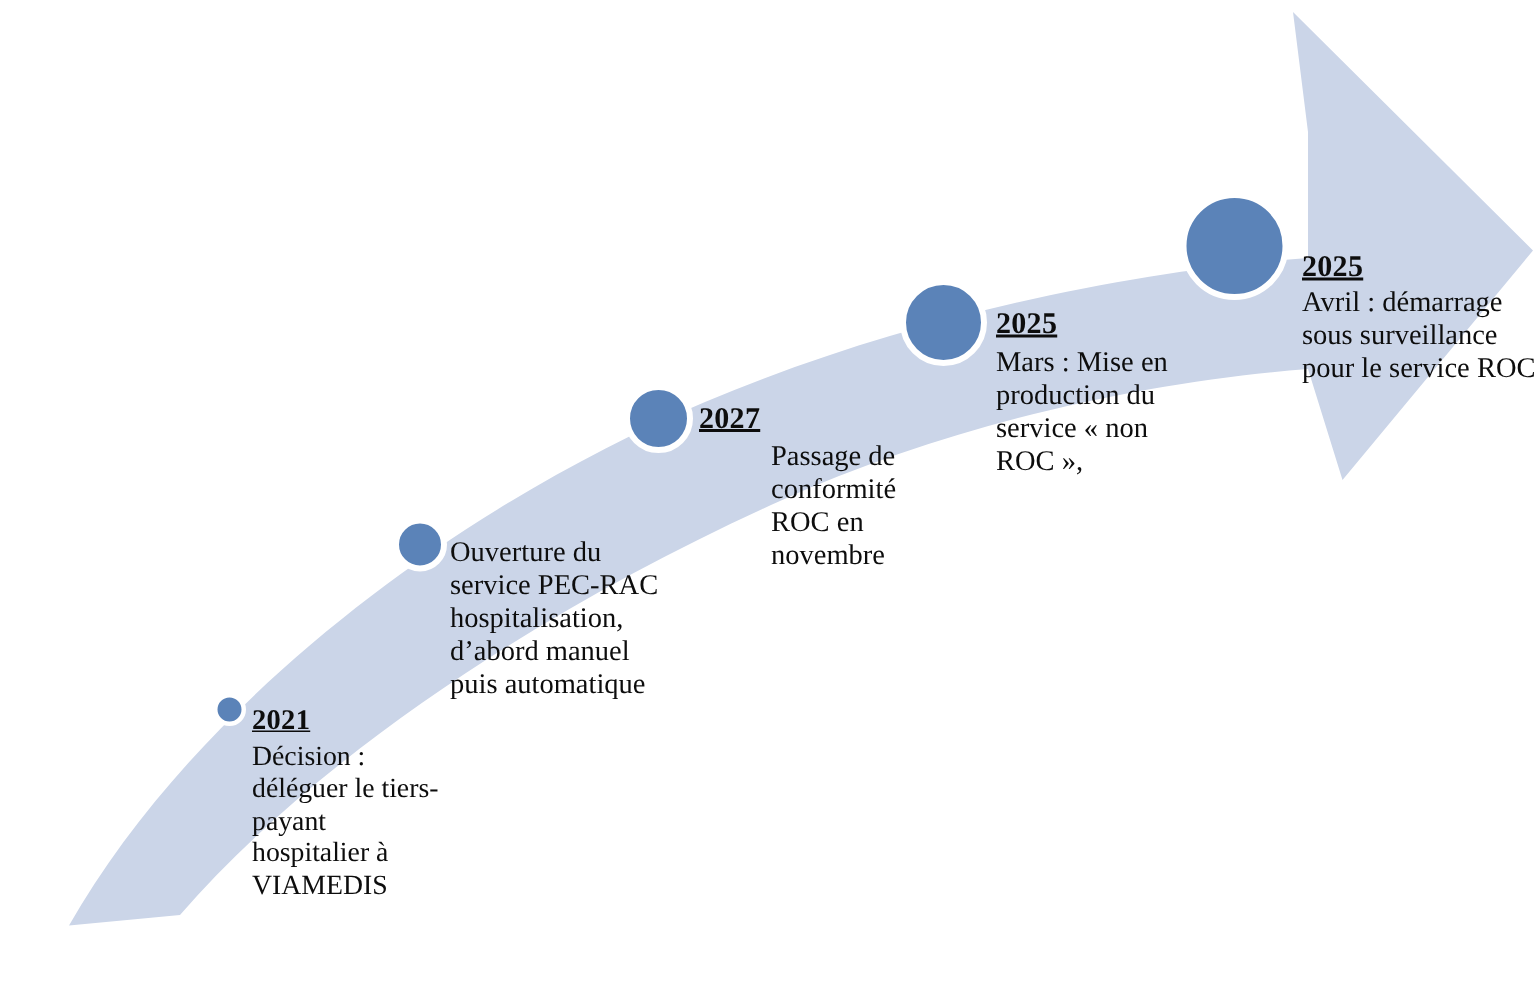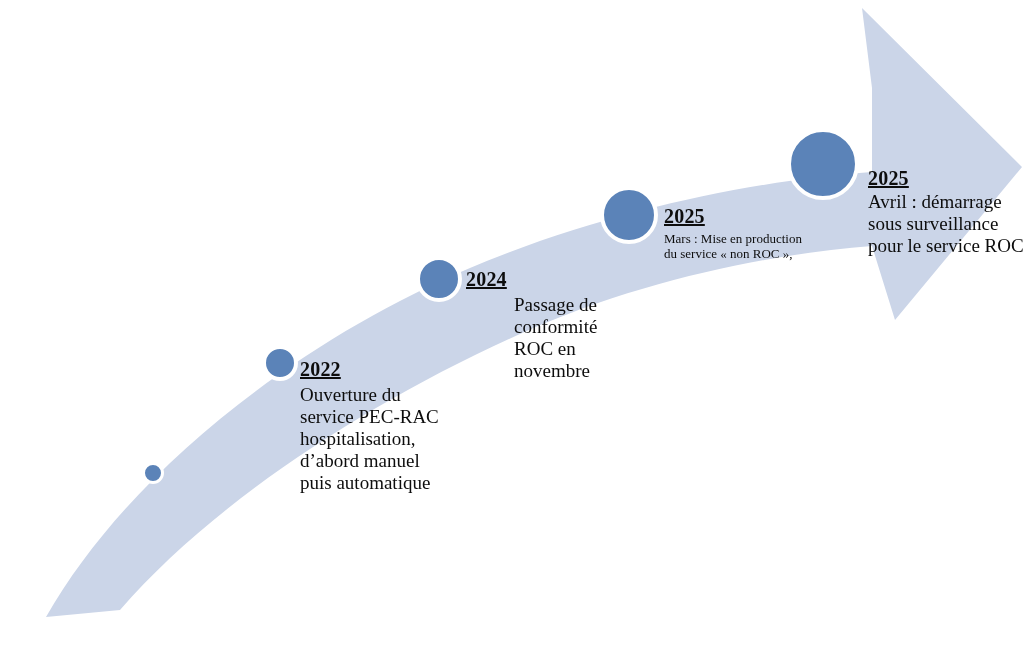--- a/index.html
+++ b/index.html
@@ -59,21 +59,21 @@
     display: block;
   }
   .body-text .lead {
   }
 
   
   .m1 .year { font-size: 19px; }
   .m1 .body-text { font-size: 18.5px; }
   .m2 .body-text { font-size: 19px; }
   .m3 .body-text { font-size: 19px; margin-left: 48px; }
-  .m4 .body-text { font-size: 13px; }
+  .m4 .body-text { font-size: 19px; }
   .m5 .year { margin-bottom: 1px; }
   .m5 .body-text { font-size: 19px; }
 </style>
 </head>
 <body>
 
 <div id="canvas">
 
   <svg id="arrow-svg" viewBox="0 0 1024 663" preserveAspectRatio="none">
     <path fill="#CBD5E8" d="M 46,617
@@ -85,35 +85,38 @@
              L 895,320
              L 872,246
              C 770,254 640,280 520,334
              C 360,406 210,506 120,610
              Z"></path>
   </svg>
 
   <div class="milestone m1">
     <div class="node-circle small-ring" style="left:142px; top:462px; width:22px; height:22px;"></div>
     <div class="text-block" style="left:168px; top:470px; width:125px;">
+      <span class="year">2021</span>
+      <span class="body-text">
+        <span class="lead">Décision</span><span> : </span><span>déléguer le tiers-payant hospitalier à VIAMEDIS</span>
+      </span>
     </div>
   </div>
 
   <div class="milestone m2">
     <div class="node-circle" style="left:262px; top:345px; width:36px; height:36px;"></div>
     <div class="text-block" style="left:300px; top:358px; width:146px;">
-      <span class="year">2022</span>
       <span class="body-text">Ouverture du service PEC-RAC hospitalisation, d’abord manuel puis automatique</span>
     </div>
   </div>
 
   <div class="milestone m3">
     <div class="node-circle" style="left:416px; top:256px; width:46px; height:46px;"></div>
     <div class="text-block" style="left:466px; top:268px; width:172px;">
-      <span class="year">2024</span>
+      <span class="year">2027</span>
       <span class="body-text">Passage de conformité ROC en novembre</span>
     </div>
   </div>
 
   <div class="milestone m4">
     <div class="node-circle" style="left:600px; top:186px; width:58px; height:58px;"></div>
     <div class="text-block" style="left:664px; top:205px; width:140px;">
       <span class="year">2025</span>
       <span class="body-text">
         <span class="lead">Mars</span><span> : </span><span>Mise en production  du service « non ROC »,</span>

